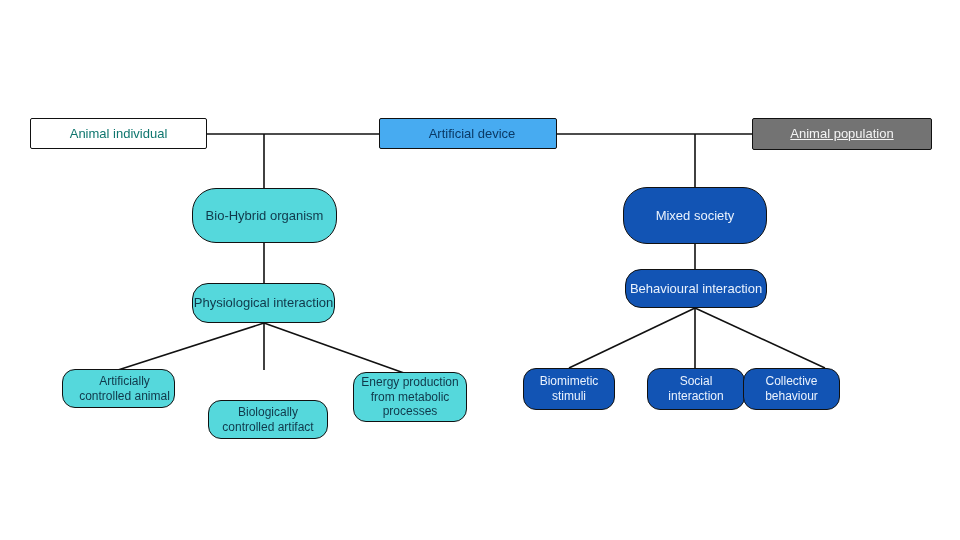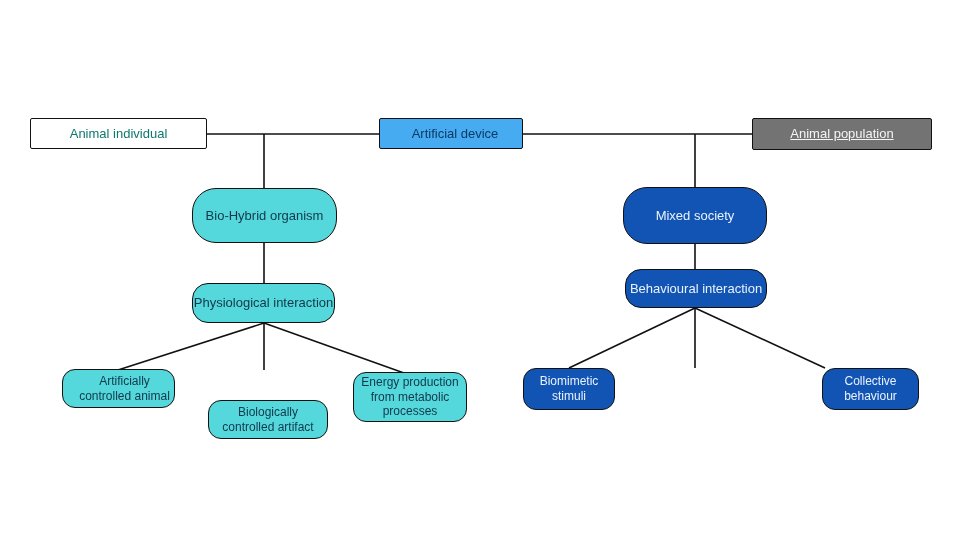--- a/index.html
+++ b/index.html
@@ -25,32 +25,32 @@
   .lblue{background:#47abf1;color:#0a3a66;}
   .dblue{background:#1254b4;color:#eaf2fd;}
   .blackbox{background:#737373;color:#f5f5f5;text-decoration:underline;}
   .pill-lg{border-radius:24px;}
   .pill-md{border-radius:16px;}
   .pill-sm{border-radius:13px;}
   .leaf{font-size:12px;}
 
   
   .n-animal-individual{left:30px;top:118px;width:177px;height:31px;}
-  .n-artificial-device{left:379px;top:118px;width:144px;height:31px;padding-left:12px;}
+  .n-artificial-device{left:379px;top:118px;width:178px;height:31px;padding-left:12px;}
   .n-animal-population{left:752px;top:118px;width:180px;height:32px;}
   .n-bio-hybrid{left:192px;top:188px;width:145px;height:55px;}
   .n-physiological{left:192px;top:283px;width:143px;height:40px;}
   .n-artificially{left:62px;top:369px;width:113px;height:39px;padding-left:16px;}
   .n-biologically{left:208px;top:369px;width:120px;height:39px;margin-top:31px;}
   .n-energy{left:353px;top:372px;width:114px;height:50px;}
   .n-mixed-society{left:623px;top:187px;width:144px;height:57px;}
   .n-behavioural{left:625px;top:269px;width:142px;height:39px;}
   .n-biomimetic{left:523px;top:368px;width:92px;height:42px;}
   .n-social{left:647px;top:368px;width:98px;height:42px;}
-  .n-collective{left:822px;top:368px;width:97px;height:42px;}
+  .n-collective{left:743px;top:368px;width:97px;height:42px;}
 </style>
 </head>
 <body>
 
 <div class="stage">
 
   <svg class="wires" viewBox="0 0 960 540" xmlns="http://www.w3.org/2000/svg">
     <g stroke="#111111" stroke-width="1.6" fill="none">
       <line x1="207" y1="134" x2="752" y2="134"></line>
       <line x1="264" y1="134" x2="264" y2="283"></line>
@@ -79,16 +79,17 @@
   <div class="node cyan pill-sm leaf n-biologically">Biologically controlled artifact</div>
 
   <div class="node cyan pill-sm leaf n-energy">Energy production from metabolic processes</div>
 
   <div class="node dblue pill-lg n-mixed-society nowrap">Mixed society</div>
 
   <div class="node dblue pill-md n-behavioural nowrap">Behavioural interaction</div>
 
   <div class="node dblue pill-sm leaf n-biomimetic">Biomimetic stimuli</div>
 
+  <div class="node dblue pill-sm leaf n-social">Social interaction</div>
 
   <div class="node dblue pill-sm leaf n-collective">Collective behaviour</div>
 
 </div>
 
 </body></html>

